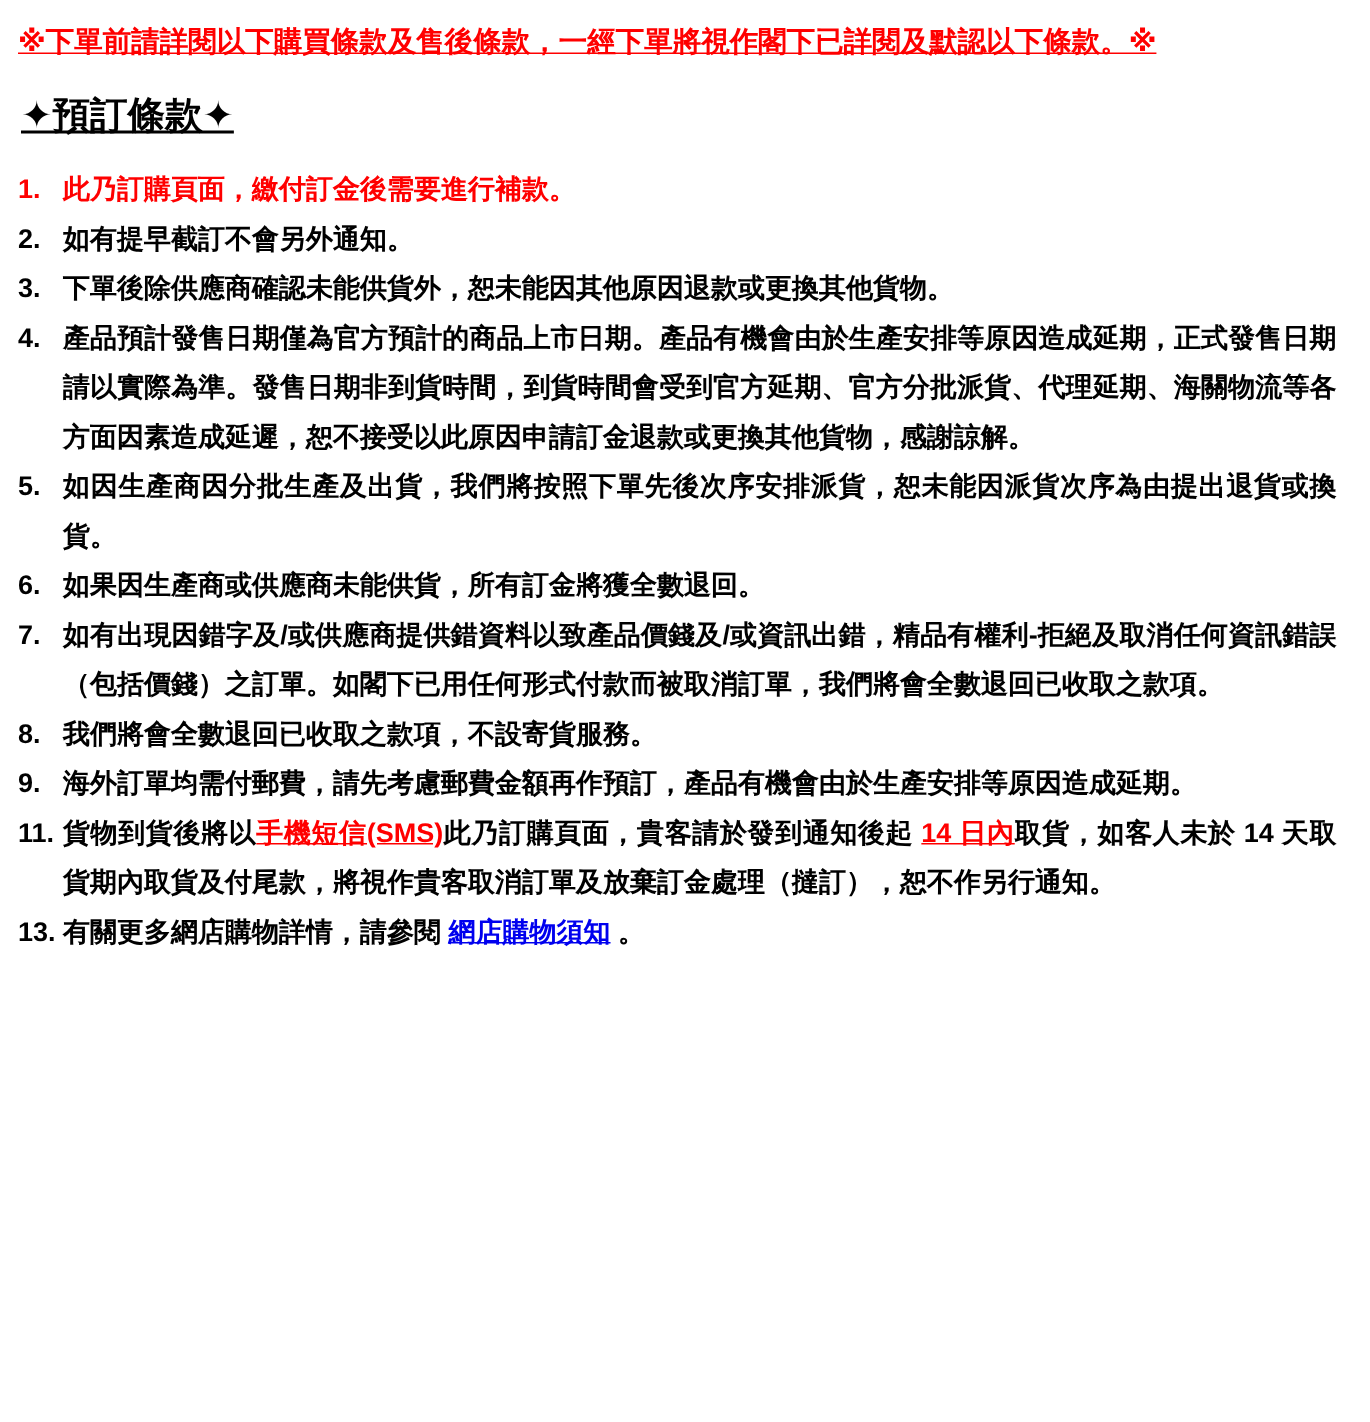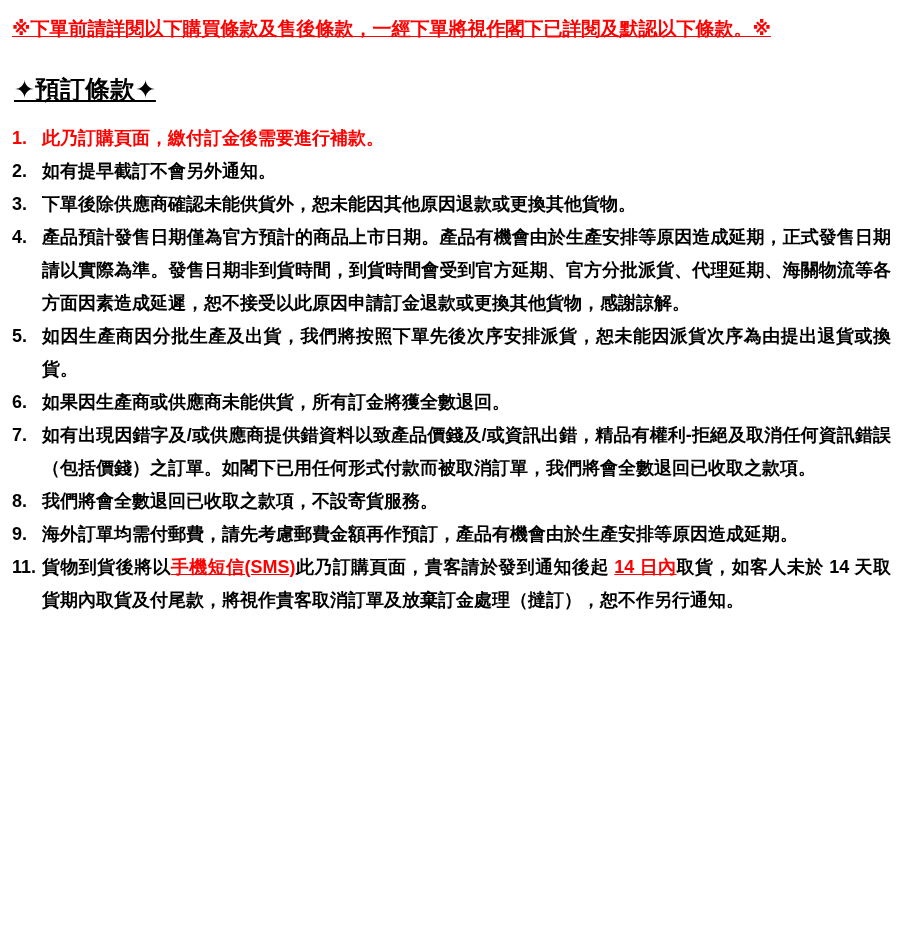--- a/index.html
+++ b/index.html
@@ -17,21 +17,21 @@
     font-weight:bold;
     color:var(--text);
     font-size:18px;
     line-height:33px;
   }
   .page-title{
     color:var(--red);
     text-decoration:underline;
     font-size:19px;
     line-height:30px;
-    margin:0 0 32px 0;
+    margin:0 0 20px 0;
     font-weight:bold;
   }
   .section-heading{
     color:var(--text);
     text-decoration:underline;
     font-size:25px;
     line-height:26px;
     margin:0 0 20px 2px;
     font-weight:bold;
   }
@@ -104,14 +104,18 @@
         <span class="body"><span class="seg-default">我們將會全數退回已收取之款項，不設寄貨服務。</span></span>
       </li>
       <li class="term-item">
         <span class="num">9.</span>
         <span class="body"><span class="seg-default">海外訂單均需付郵費，請先考慮郵費金額再作預訂，產品有機會由於生產安排等原因造成延期。</span></span>
       </li>
       <li class="term-item">
         <span class="num">11.</span>
         <span class="body"><span class="seg-default">貨物到貨後將以</span><span class="seg-red-underline">手機短信(SMS)</span><span class="seg-default">此乃訂購頁面，貴客請於發到通知後起 </span><span class="seg-red-underline">14 日內</span><span class="seg-default">取貨，如客人未於 14 天取貨期內取貨及付尾款，將視作貴客取消訂單及放棄訂金處理（撻訂），恕不作另行通知。</span></span>
       </li>
+      <li class="term-item">
+        <span class="num">13.</span>
+        <span class="body"><span class="seg-default">有關更多網店購物詳情，請參閱 </span><a class="seg-link">網店購物須知</a><span class="seg-default"> 。</span></span>
+      </li>
     </ol>
 </div>
 
 </body></html>

